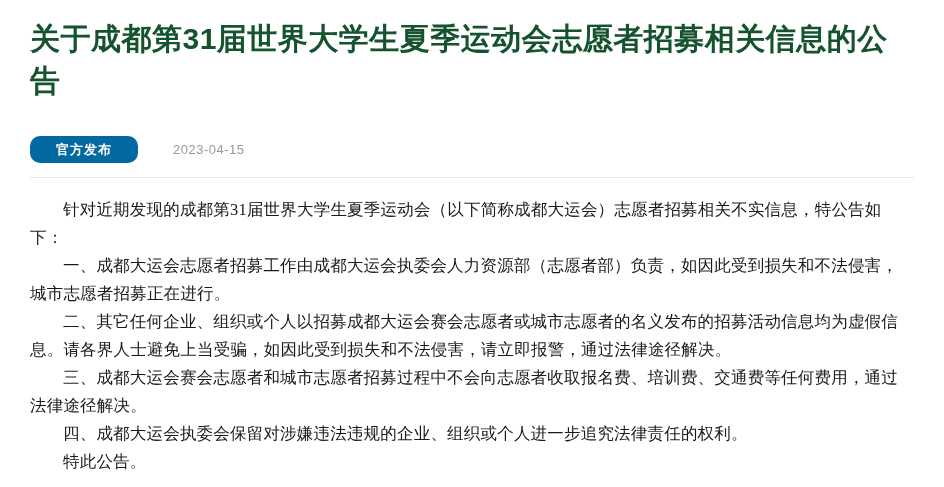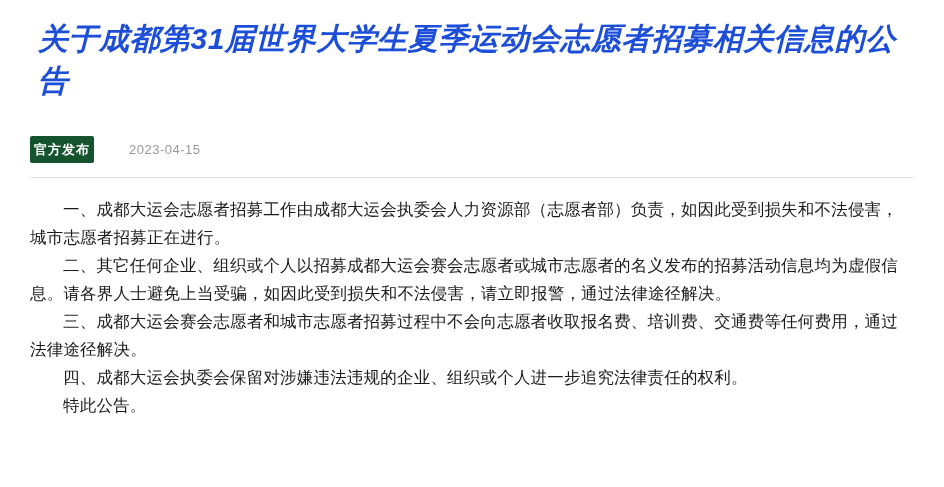--- a/index.html
+++ b/index.html
@@ -19,40 +19,39 @@
     height: 487px;
     background: #ffffff;
     box-sizing: border-box;
     padding: 18px 30px 0 30px;
   }
   .title {
     font-family: "Liberation Sans", "DejaVu Sans", sans-serif;
     font-weight: bold;
     font-size: 30px;
     line-height: 42px;
-    color: #1d4ed8;
+    color: #14532d;
     letter-spacing: 0.5px;
-    margin: 0 0 0 8px;
+    margin: 0 0 0 0;
     max-width: 890px;
-    font-style: italic;
   }
   .meta-row {
     display: flex;
     align-items: center;
     margin-top: 34px;
     margin-bottom: 6px;
   }
   .badge {
-    background: #14532d;
+    background: #0369a1;
     color: #ffffff;
     font-family: "Liberation Sans", "DejaVu Sans", sans-serif;
     font-size: 13px;
     font-weight: bold;
-    padding: 7px 4px;
-    border-radius: 2px;
+    padding: 7px 26px;
+    border-radius: 10px;
     letter-spacing: 1px;
     line-height: 1;
     display: inline-block;
   }
   .date {
     color: #999999;
     font-family: "Liberation Sans", "DejaVu Sans", sans-serif;
     font-size: 13px;
     margin-left: 35px;
     letter-spacing: 0.5px;
@@ -83,20 +82,21 @@
   <h1 class="title">关于成都第31届世界大学生夏季运动会志愿者招募相关信息的公告</h1>
 
   <div class="meta-row">
     <span class="badge">官方发布</span>
     <span class="date">2023-04-15</span>
   </div>
 
   <hr class="divider">
 
   <div class="body">
+    <p>针对近期发现的成都第31届世界大学生夏季运动会（以下简称成都大运会）志愿者招募相关不实信息，特公告如下：</p>
     <p>一、成都大运会志愿者招募工作由成都大运会执委会人力资源部（志愿者部）负责，如因此受到损失和不法侵害，城市志愿者招募正在进行。</p>
     <p>二、其它任何企业、组织或个人以招募成都大运会赛会志愿者或城市志愿者的名义发布的招募活动信息均为虚假信息。请各界人士避免上当受骗，如因此受到损失和不法侵害，请立即报警，通过法律途径解决。</p>
     <p>三、成都大运会赛会志愿者和城市志愿者招募过程中不会向志愿者收取报名费、培训费、交通费等任何费用，通过法律途径解决。</p>
     <p>四、成都大运会执委会保留对涉嫌违法违规的企业、组织或个人进一步追究法律责任的权利。</p>
     <p>特此公告。</p>
   </div>
 
 </div>
 
 </body></html>

